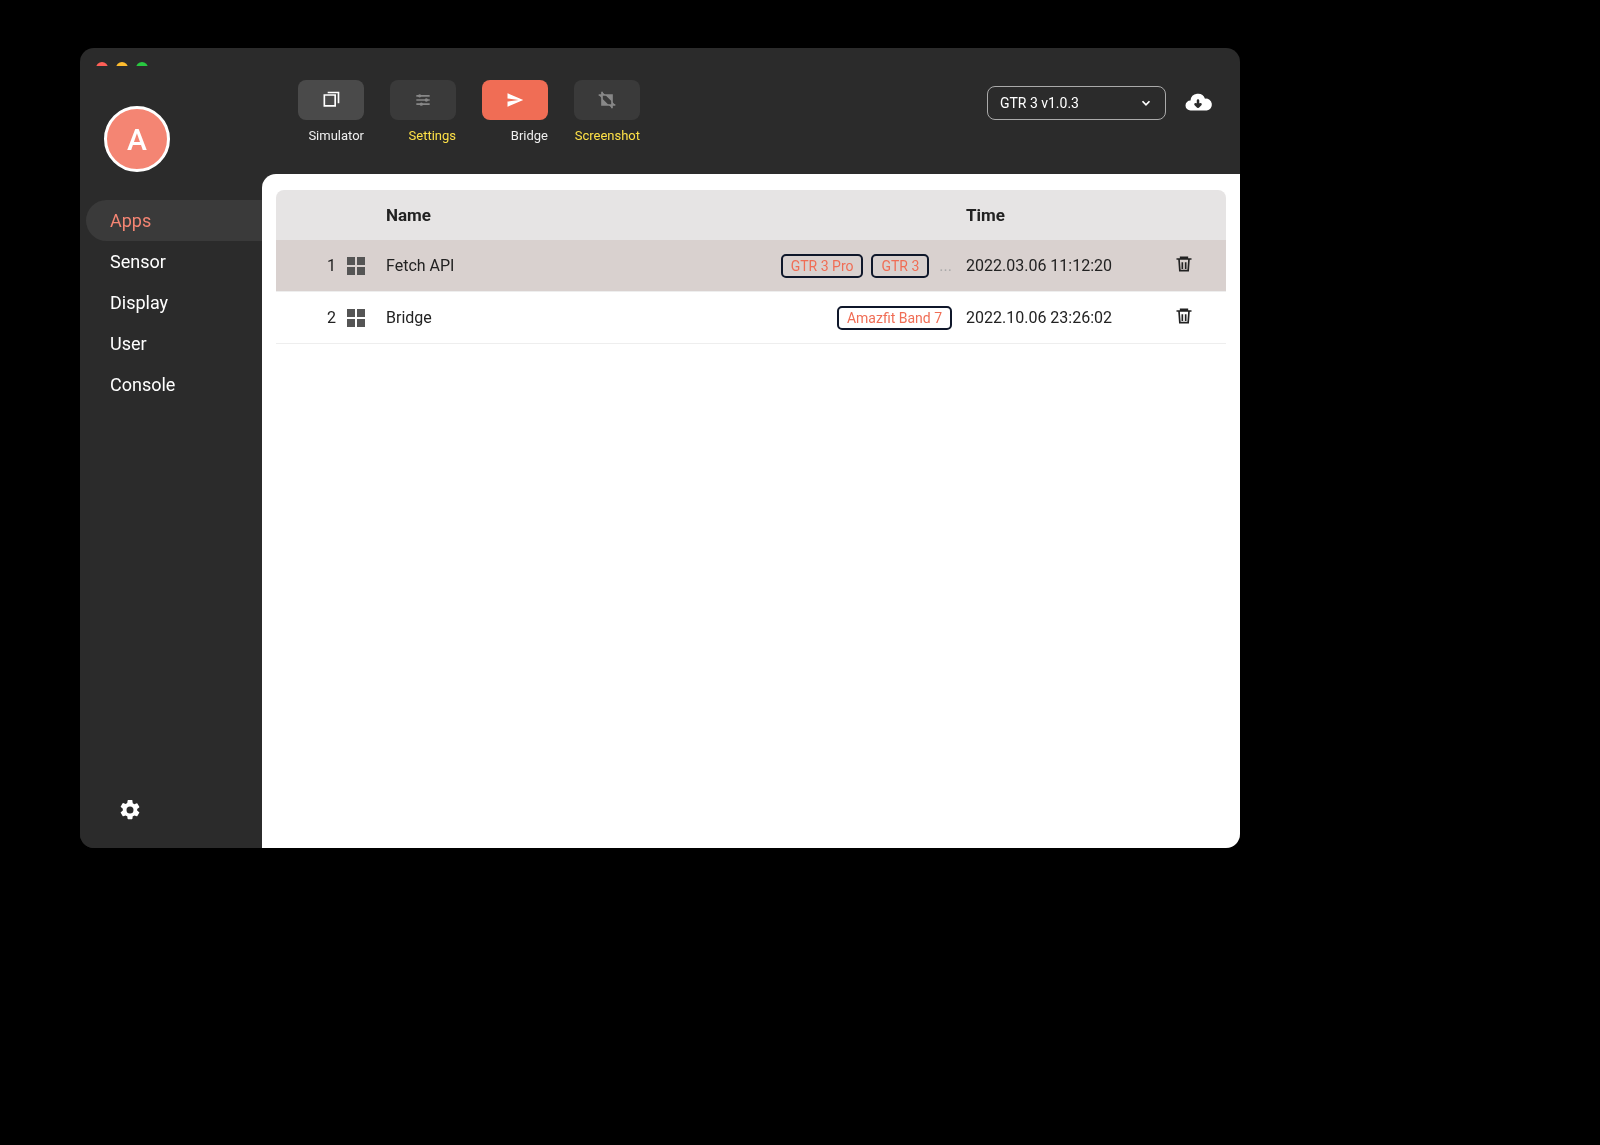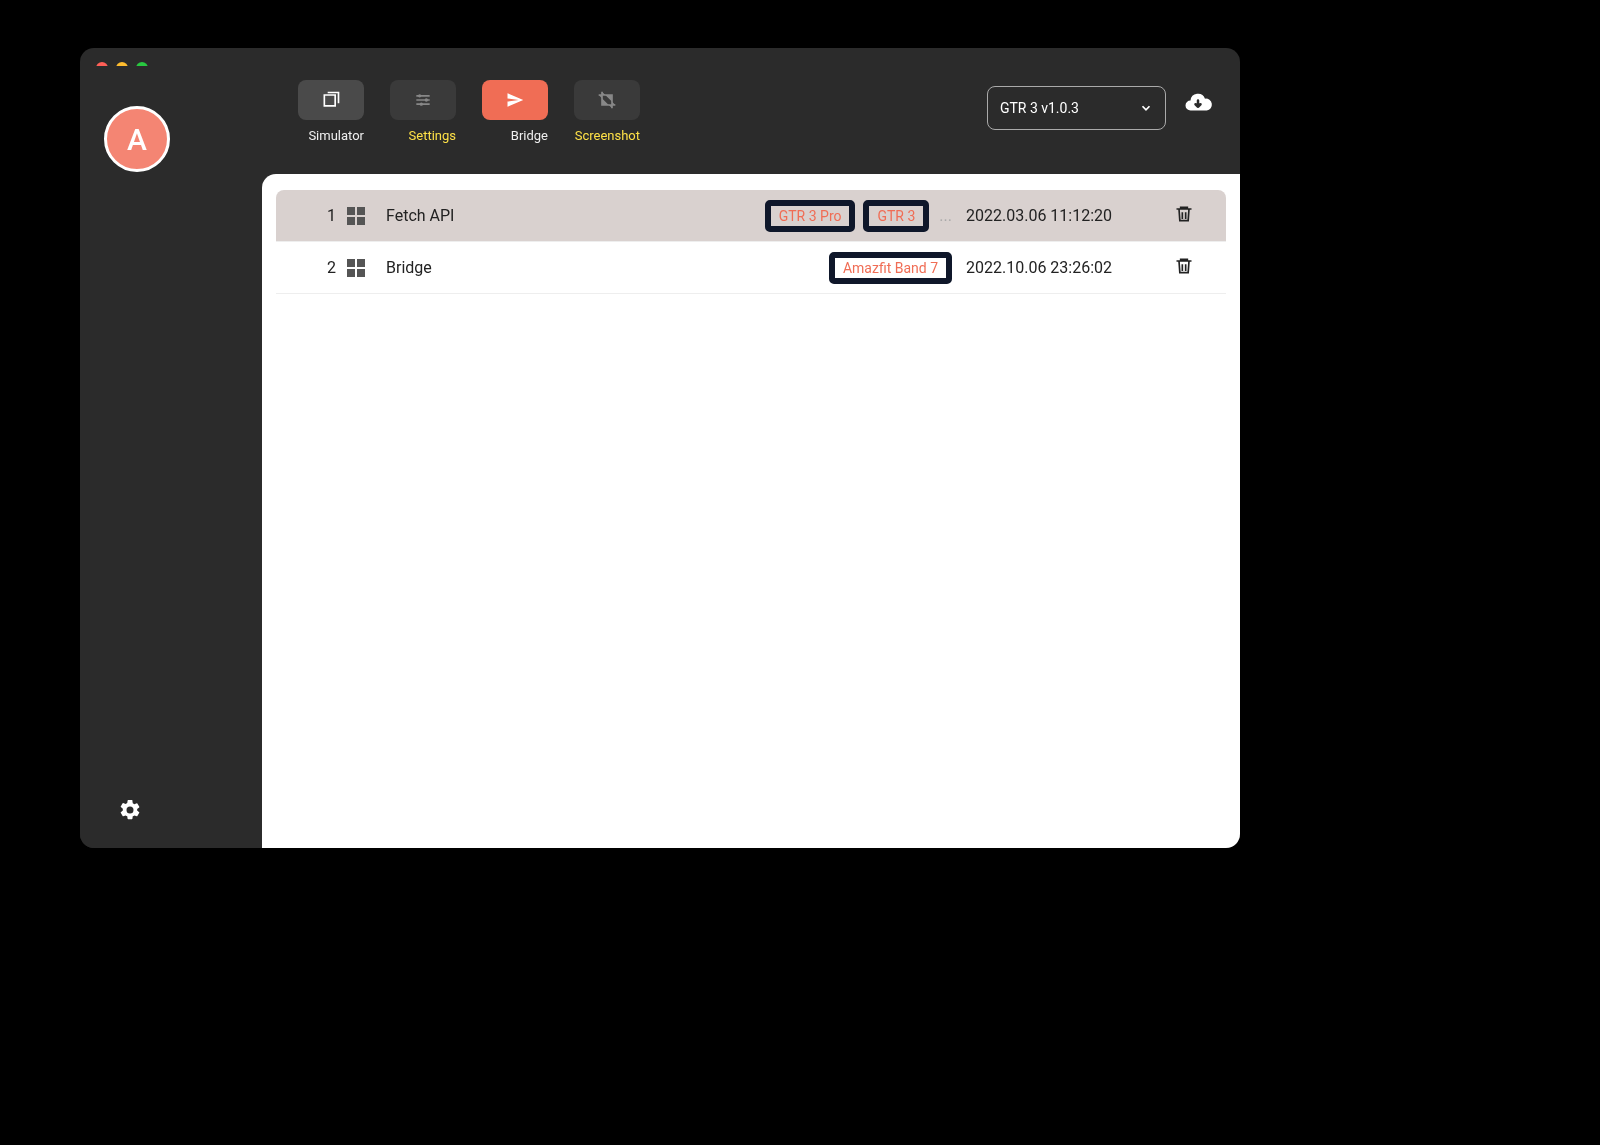--- a/index.html
+++ b/index.html
@@ -114,21 +114,21 @@
   .tool-icon.dim { background: #3a3a3a; }
   .tool-icon.active { background: #f06d55; }
   .tool-label { font-size: 13px; color: #eee; }
   .tool.disabled .tool-label { color: #fde047; }
   .tool svg { fill: #fff; }
   .tool.disabled svg { fill: #888; }
 
   .toolbar-spacer { flex: 1; }
   .device-select {
     margin-top: 6px;
-    height: 44px;
+    height: 34px;
     border: 1px solid #aaa;
     border-radius: 8px;
     padding: 0 12px;
     display: flex;
     align-items: center;
     gap: 60px;
     color: #fff;
     font-size: 14px;
     cursor: pointer;
   }
@@ -177,21 +177,21 @@
     display: flex;
     align-items: center;
     height: 52px;
     padding: 0 20px;
     font-size: 16px;
     color: #222;
     border-bottom: 1px solid #eee;
   }
   .row.selected { background: #d9d1cf; }
   .tag {
-    border: 6px solid #0f172a;
+    border: 2px solid #0f172a;
     color: #f06d55;
     border-radius: 5px;
     padding: 2px 8px;
     font-size: 14px;
     white-space: nowrap;
     text-align: right;
   }
   .ellipsis { color: #aaa; font-size: 16px; padding-left: 2px; }
   .app-icon {
     width: 18px; height: 18px;
@@ -211,20 +211,37 @@
     <div class="dot red"></div>
     <div class="dot yellow"></div>
     <div class="dot green"></div>
   </div>
 
   <div class="body">
 
     <div class="sidebar">
       <div class="avatar">
         <span>A</span>
+      </div>
+      <div class="nav">
+        <div class="nav-item active">
+          <span>Apps</span>
+        </div>
+        <div class="nav-item">
+          <span>Sensor</span>
+        </div>
+        <div class="nav-item">
+          <span>Display</span>
+        </div>
+        <div class="nav-item">
+          <span>User</span>
+        </div>
+        <div class="nav-item">
+          <span>Console</span>
+        </div>
       </div>
       <div class="sidebar-footer">
         <span class="gear">
           <svg width="24" height="24" viewBox="0 0 24 24" fill="#fff">
               <path d="M19.14 12.94a7 7 0 0 0 .05-.94 7 7 0 0 0-.05-.94l2.03-1.58a.5.5 0 0 0 .12-.64l-1.92-3.32a.5.5 0 0 0-.6-.22l-2.39.96a7.03 7.03 0 0 0-1.62-.94l-.36-2.54A.5.5 0 0 0 13.9 2h-3.8a.5.5 0 0 0-.5.42l-.36 2.54c-.58.24-1.12.55-1.62.94l-2.39-.96a.5.5 0 0 0-.6.22L2.71 8.48a.5.5 0 0 0 .12.64l2.03 1.58a7 7 0 0 0-.05.94 7 7 0 0 0 .05.94l-2.03 1.58a.5.5 0 0 0-.12.64l1.92 3.32c.13.22.39.31.6.22l2.39-.96c.5.39 1.04.7 1.62.94l.36 2.54a.5.5 0 0 0 .5.42h3.8a.5.5 0 0 0 .5-.42l.36-2.54c.58-.24 1.12-.55 1.62-.94l2.39.96c.21.09.47 0 .6-.22l1.92-3.32a.5.5 0 0 0-.12-.64l-2.03-1.58zM12 15.5A3.5 3.5 0 1 1 12 8.5a3.5 3.5 0 0 1 0 7z"></path>
             </svg>
         </span>
       </div>
     </div>
 
@@ -283,20 +300,28 @@
         <div class="cloud-btn">
           <svg width="30" height="30" viewBox="0 0 24 24" fill="#fff">
               <path d="M19 18H6a4 4 0 0 1 0-8 6 6 0 0 1 11.6-1.5A4.5 4.5 0 0 1 19 18z"></path>
               <path d="M12 10v5m0 0l-2-2m2 2l2-2" stroke="#2b2b2b" stroke-width="2" fill="none" stroke-linecap="round"></path>
             </svg>
         </div>
       </div>
 
       <div class="content">
         <div class="table-wrap">
+          <div class="thead">
+            <div class="col-idx"></div>
+            <div class="col-icon"></div>
+            <div class="col-name">Name</div>
+            <div class="col-tags"></div>
+            <div class="col-time">Time</div>
+            <div class="col-act"></div>
+          </div>
 
           <div class="row selected">
             <div class="col-idx">1</div>
             <div class="col-icon">
               <div class="app-icon">
                   <span></span>
                   <span></span>
                   <span></span>
                   <span></span>
                 </div>

